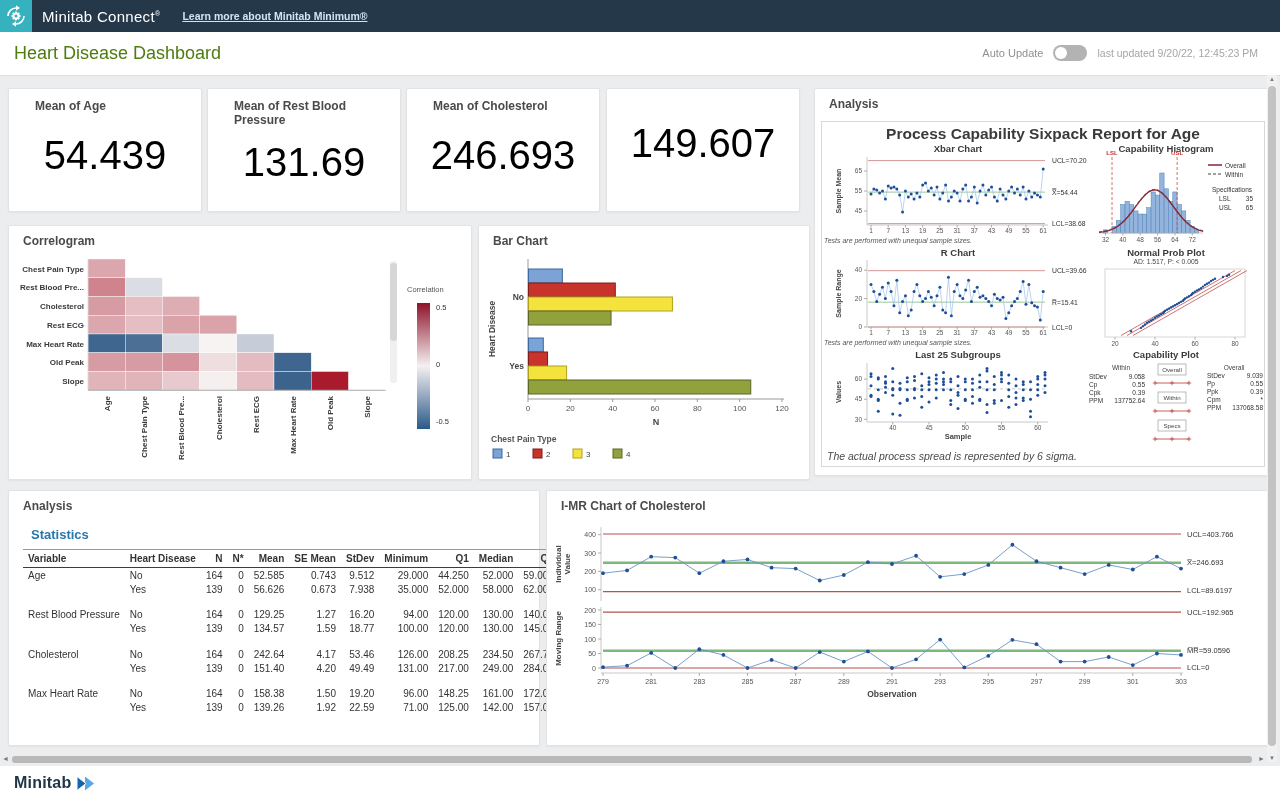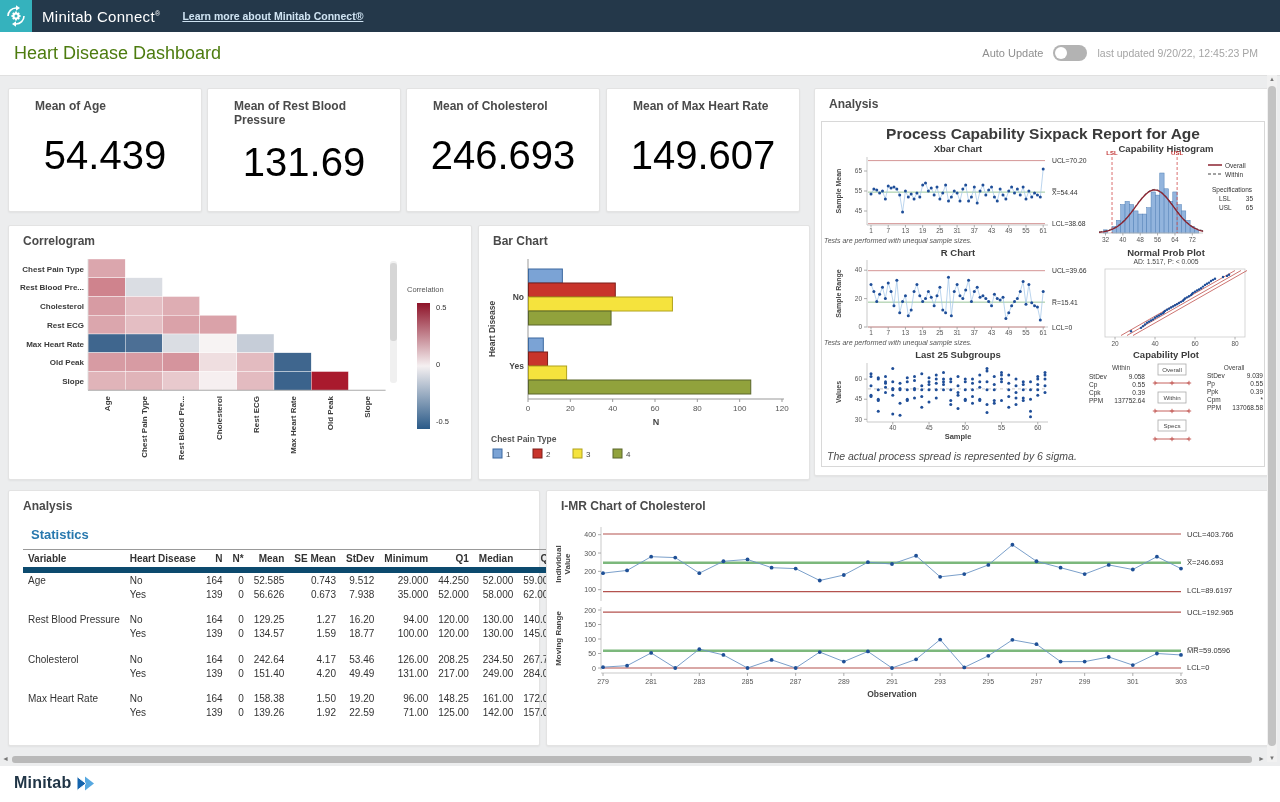--- a/index.html
+++ b/index.html
@@ -19,21 +19,21 @@
   .last-upd{font-size:10.5px;color:#a5a5a5;}
   .panel{position:absolute;background:#fff;border:1px solid #e3e3e3;border-radius:2px;box-shadow:0 1px 2px rgba(0,0,0,.05);}
   .ptitle{position:absolute;left:14px;top:8px;font-size:12px;font-weight:bold;color:#4a4a4a;}
   .kpi{display:flex;flex-direction:column;}
   .kpi .ptitle{position:static;padding:10px 0 0 26px;}
   .kpi .val{flex:1;display:flex;align-items:center;justify-content:center;font-size:40px;font-weight:300;color:#000000;padding-bottom:14px;}
   svg text{font-family:"Liberation Sans","DejaVu Sans",sans-serif;}
   
   .stats-head{position:absolute;left:22px;top:36px;font-size:13px;font-weight:bold;color:#2878ae;}
   table.stats{position:absolute;left:14px;top:58px;border-collapse:collapse;font-size:10px;color:#333;white-space:nowrap;}
-  table.stats th{font-weight:bold;border-top:1px solid #999;border-bottom:6px solid #0c4a6e;padding:3px 5px;}
+  table.stats th{font-weight:bold;border-top:1px solid #999;border-bottom:1px solid #0c4a6e;padding:3px 5px;}
   table.stats td{padding:1.5px 5px;}
   table.stats .l{text-align:left;} table.stats .r{text-align:right;}
   table.stats tr.group td{padding-top:13px;}
   
   .vscroll{position:absolute;left:1267px;top:75px;width:10px;height:687px;background:#f1f1f1;}
   .vscroll .vthumb{position:absolute;left:1px;top:11px;width:8px;height:660px;background:#c3c3c3;border-radius:4px;}
   .vscroll .arr{position:absolute;left:1px;width:8px;font-size:6px;color:#777;text-align:center;}
   .hscroll{position:absolute;left:0;top:755px;width:1267px;height:10px;}
   .hscroll .hthumb{position:absolute;left:12px;top:1px;width:1240px;height:7px;background:#b9b9b9;border-radius:3px;}
   .hscroll .arr{position:absolute;top:0;font-size:7px;color:#777;}
@@ -57,21 +57,21 @@
         <line x1="12" y1="7.4" x2="12" y2="16.6"></line>
         <line x1="7.4" y1="12" x2="16.6" y2="12"></line>
         <line x1="8.8" y1="8.8" x2="15.2" y2="15.2"></line>
         <line x1="15.2" y1="8.8" x2="8.8" y2="15.2"></line>
       </g>
       <circle cx="12" cy="12" r="3.6" fill="#fff"></circle>
       <circle cx="12" cy="12" r="1.5" fill="#35b2bd"></circle>
     </svg>
   </div>
   <div class="brand"><span>Minitab Connect</span><sup>®</sup></div>
-  <a class="learn-link">Learn more about Minitab Connect®</a>
+  <a class="learn-link">Learn more about Minitab Minimum®</a>
 </header>
 
 <div class="pagehead">
   <h1>Heart Disease Dashboard</h1>
   <div class="head-right">
     <span class="auto-label">Auto Update</span>
     <div class="toggle">
         <div class="knob"></div>
       </div>
     <span class="last-upd">last updated 9/20/22, 12:45:23 PM</span>
@@ -84,21 +84,20 @@
 </div>
 <div class="panel kpi" style="left:207px;top:88px;width:192px;height:122px;">
   <div class="ptitle">Mean of Rest Blood Pressure</div>
   <div class="val">131.69</div>
 </div>
 <div class="panel kpi" style="left:406px;top:88px;width:192px;height:122px;">
   <div class="ptitle">Mean of Cholesterol</div>
   <div class="val">246.693</div>
 </div>
 <div class="panel kpi" style="left:606px;top:88px;width:192px;height:122px;">
-  <div class="ptitle">Mean of Max Heart Rate</div>
   <div class="val">149.607</div>
 </div>
 
 <div class="panel" style="left:8px;top:225px;width:462px;height:253px;">
   <div class="ptitle">Correlogram</div>
   <svg id="svg-corr" width="454" height="224" style="position:absolute;left:4px;top:26px;">
       <rect x="75" y="7" width="37.2" height="18.75" fill="rgb(219,166,173)" stroke="#fff" stroke-width="0.4"></rect>
       <rect x="75" y="25.75" width="37.2" height="18.75" fill="rgb(207,131,141)" stroke="#fff" stroke-width="0.4"></rect>
       <rect x="112.2" y="25.75" width="37.2" height="18.75" fill="rgb(218,221,227)" stroke="#fff" stroke-width="0.4"></rect>
       <rect x="75" y="44.5" width="37.2" height="18.75" fill="rgb(215,155,163)" stroke="#fff" stroke-width="0.4"></rect>

